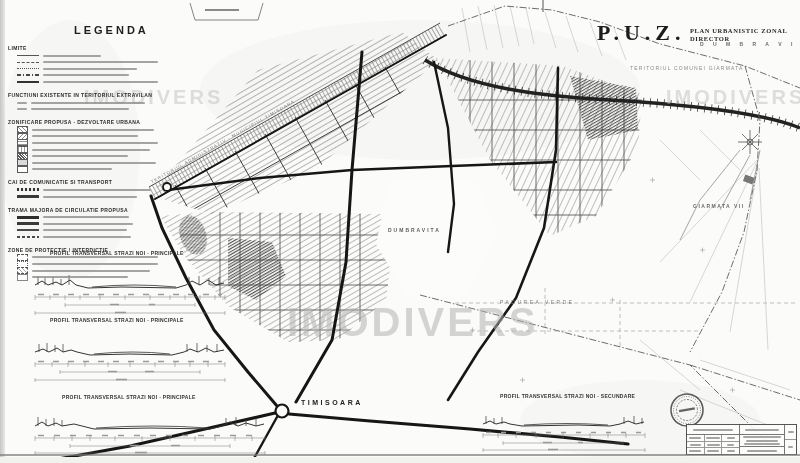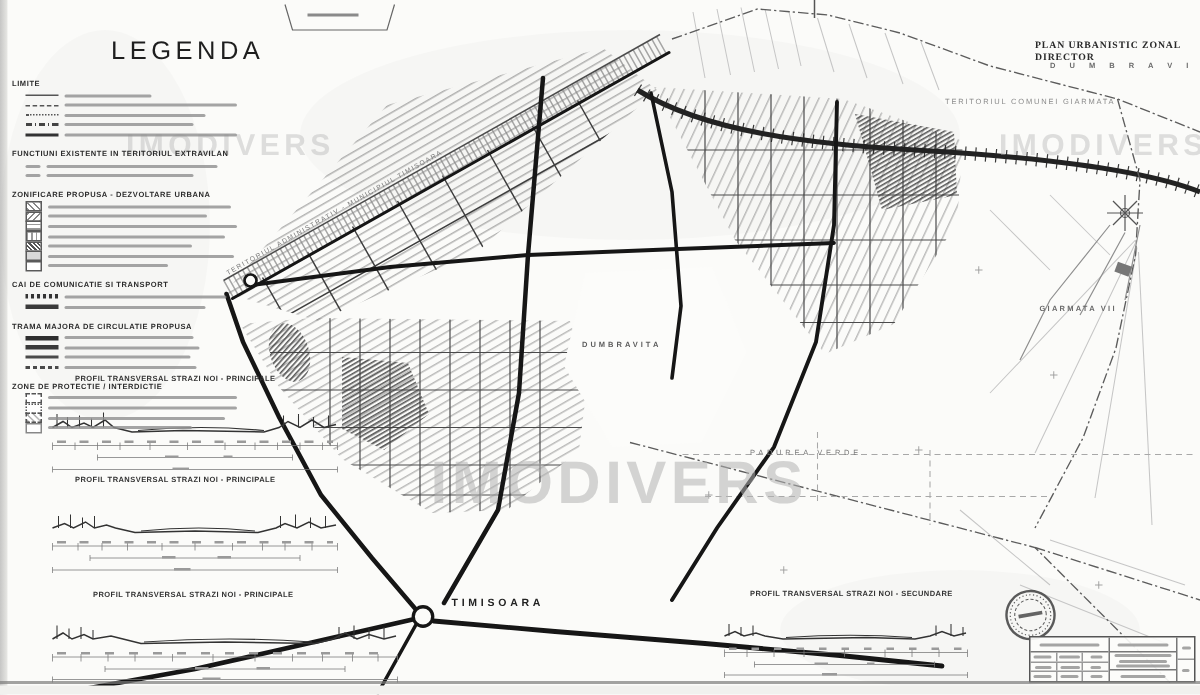--- a/index.html
+++ b/index.html
@@ -10,21 +10,21 @@
   #page{position:absolute;left:0;top:0;width:800px;height:463px;background:#fbfbf9;}
   #scan-edge-left{left:0;top:0;width:5px;height:463px;background:linear-gradient(90deg,#9a9a9a,#d8d8d4);opacity:.55;}
   #scan-edge-bottom{left:0;top:454px;width:800px;height:2px;background:#7c7c7a;opacity:.7;}
   #scan-edge-bottom2{left:0;top:457px;width:800px;height:6px;background:#f1f1ee;}
   
   .wm{color:rgba(178,178,178,.55);font-weight:bold;letter-spacing:3px;pointer-events:none;}
   .wm-lg{font-size:40px;}
   .wm-sm{font-size:20px;color:rgba(185,185,185,.45);}
   
   #legend{left:8px;top:24px;width:150px;}
-  #legend-title{font-size:17px;font-weight:normal;letter-spacing:3px;color:#1e1e1e;margin:0 0 9px 22px;padding-left:44px;}
+  #legend-title{font-size:11px;font-weight:bold;letter-spacing:3px;color:#1e1e1e;margin:0 0 9px 22px;padding-left:44px;}
   .lg-sec{margin-top:8px;}
   .lg-head{font-size:5px;font-weight:bold;color:#2c2c2c;letter-spacing:.4px;white-space:nowrap;}
   .lg-row{display:flex;align-items:center;margin:2.6px 0 0 9px;height:4px;}
   .bar{height:2px;background:#8f8f8f;opacity:.8;border-radius:1px;}
   .sw{margin-right:4px;flex:none;}
   .sw-line{width:22px;height:0;border-top:1px solid #555;}
   .sw-dash{border-top-style:dashed;}
   .sw-dot{border-top-style:dotted;}
   .sw-thick{border-top-width:2px;border-top-color:#333;}
   .sw-dd{width:22px;height:2px;background:repeating-linear-gradient(90deg,#444 0 4px,transparent 4px 6px,#444 6px 7px,transparent 7px 9px);}
@@ -383,20 +383,21 @@
           <span class="sw sw-zone z3"></span>
           <span class="bar" style="width:118px"></span>
         </div>
     <div class="lg-row">
           <span class="sw sw-zone z4"></span>
           <span class="bar" style="width:96px"></span>
         </div>
   </div>
 </div>
 
+<div class="abs nowrap" id="puz-acronym">P.U.Z.</div>
 <div class="abs" id="puz-title">PLAN URBANISTIC ZONAL DIRECTOR</div>
 <div class="abs nowrap" id="puz-locality">D U M B R A V I T A</div>
 <div class="abs nowrap" id="terr-giarmata">TERITORIUL COMUNEI GIARMATA</div>
 
 <div class="abs nowrap" id="lbl-band">TERITORIUL ADMINISTRATIV - MUNICIPIUL TIMISOARA</div>
 <div class="abs nowrap maplbl" id="lbl-dumbravita">DUMBRAVITA</div>
 <div class="abs nowrap maplbl" id="lbl-giarmata-vii">GIARMATA VII</div>
 <div class="abs nowrap maplbl" id="lbl-padurea">PADUREA VERDE</div>
 <div class="abs nowrap maplbl" id="lbl-timisoara">TIMISOARA</div>
 

